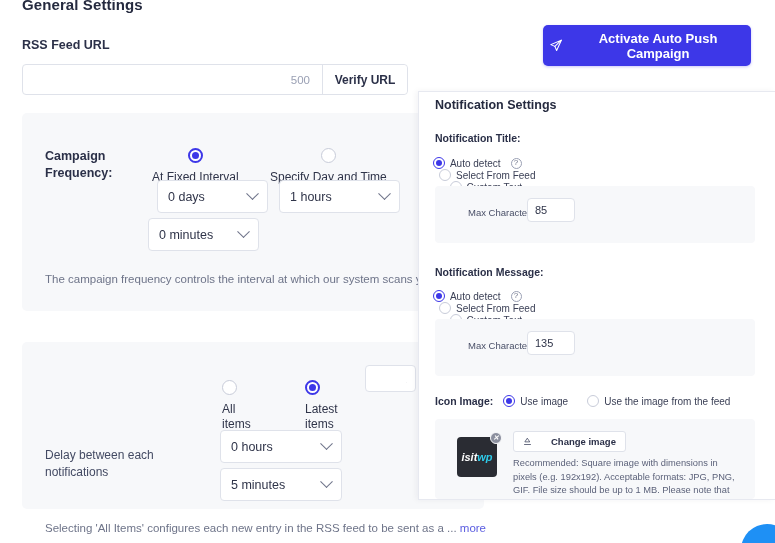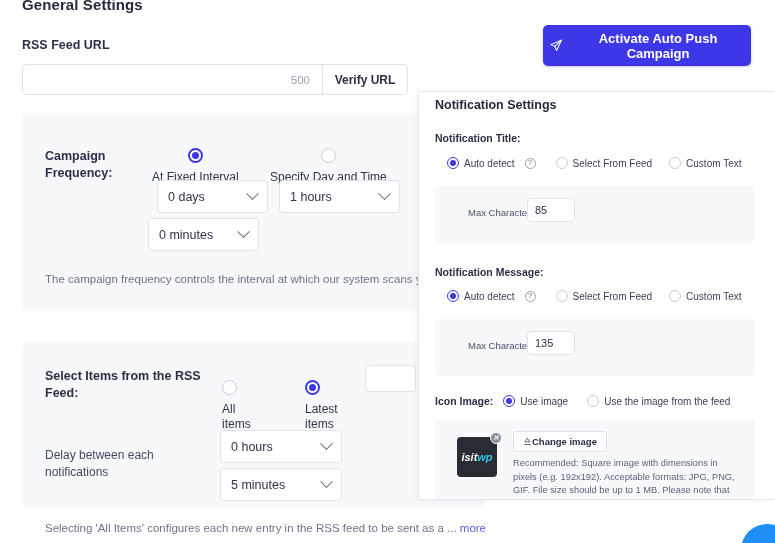--- a/index.html
+++ b/index.html
@@ -129,21 +129,21 @@
     overflow: hidden;
   }
   .np-title {
     position: absolute; left: 16px; top: 6px;
     font-size: 12.5px; font-weight: bold; color: #252a3f;
   }
   .np-label {
     position: absolute; left: 16px;
     font-size: 10.5px; font-weight: bold; color: #2b3048;
   }
-  .np-radio-row { position: absolute; left: 28px; display: flex; align-items: center; }
+  .np-radio-row { position: absolute; left: 0; display: flex; align-items: center; flex-direction: column; }
   .np-radio-opt { display: flex; align-items: center; gap: 5px; cursor: pointer; }
   .np-radio {
     width: 12px; height: 12px; border-radius: 50%;
     border: 1px solid #c8ccd9; background:#fff; position: relative; flex:0 0 auto;
   }
   .np-radio.on { border: 1.5px solid #3d37e8; }
   .np-radio.on::after {
     content:""; position:absolute; left:50%; top:50%;
     width:6px; height:6px; margin:-3px 0 0 -3px; border-radius:50%;
     background:#3d37e8;
@@ -187,21 +187,21 @@
   .logo-thumb .wp { color: #2ec8e6; }
   .logo-x {
     position: absolute; right: -5px; top: -5px; width: 12px; height: 12px;
     border-radius: 50%; background: #8b8f9e; color: #fff;
     font-size: 7px; display:flex; align-items:center; justify-content:center;
     border: 1.5px solid #f7f8fa;
   }
   .change-btn {
     position: absolute; left: 78px; top: 12px; height: 21px;
     background: #fff; border: 1px solid #dfe2ea; border-radius: 3px;
-    display: flex; align-items: center; gap: 0; padding: 0 9px;
+    display: flex; align-items: center; gap: 19px; padding: 0 9px;
     font-family: "Liberation Sans", sans-serif;
     font-size: 9.5px; font-weight: bold; color: #2b3048; cursor: pointer;
   }
   .upload-note {
     position: absolute; left: 78px; top: 38px; width: 228px;
     font-size: 9.3px; color: #5c627a; line-height: 13.5px;
   }
 
   
   .chat-bubble {
@@ -248,21 +248,20 @@
       </div>
       <div class="sel" style="left:126px; top:105px; width:111px;">
         <span>0 minutes</span>
         <i class="chev"></i>
       </div>
 
       <div class="card-help" style="left:23px; top:160px; width:435px;">The campaign frequency controls the interval at which our system scans yo</div>
     </div>
 
     <div class="card" id="card-items">
-      <div class="card-label" style="left:23px; top:26px; width:160px;">Select Items from the RSS Feed:</div>
 
       <div class="radio-opt" style="left:200px; top:32px; align-items:flex-start;">
         <span class="radio" style="margin-top:6px;"></span>
         <span class="radio-text two">
           <span>All</span><br><span>items</span>
         </span>
       </div>
 
       <div class="radio-opt" style="left:283px; top:32px; align-items:flex-start;">
         <span class="radio on" style="margin-top:6px;"></span>

